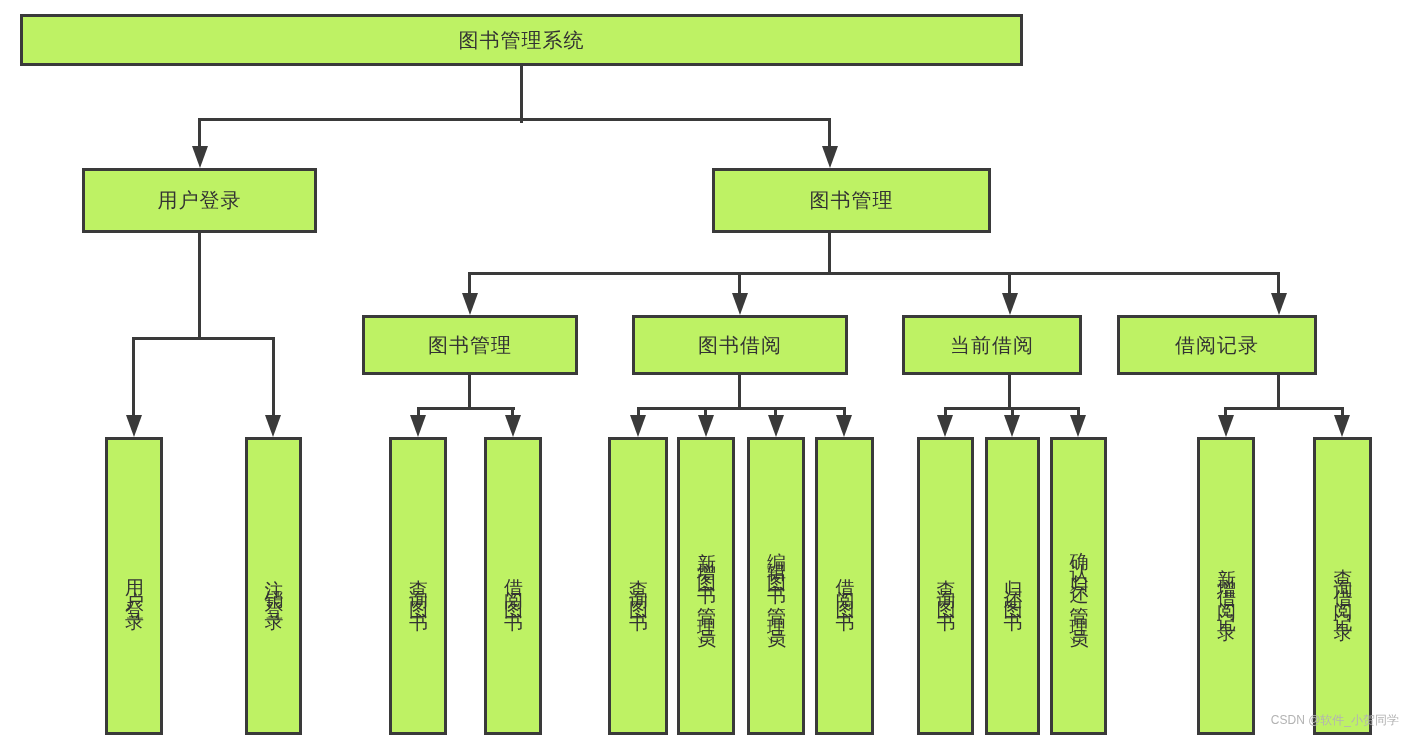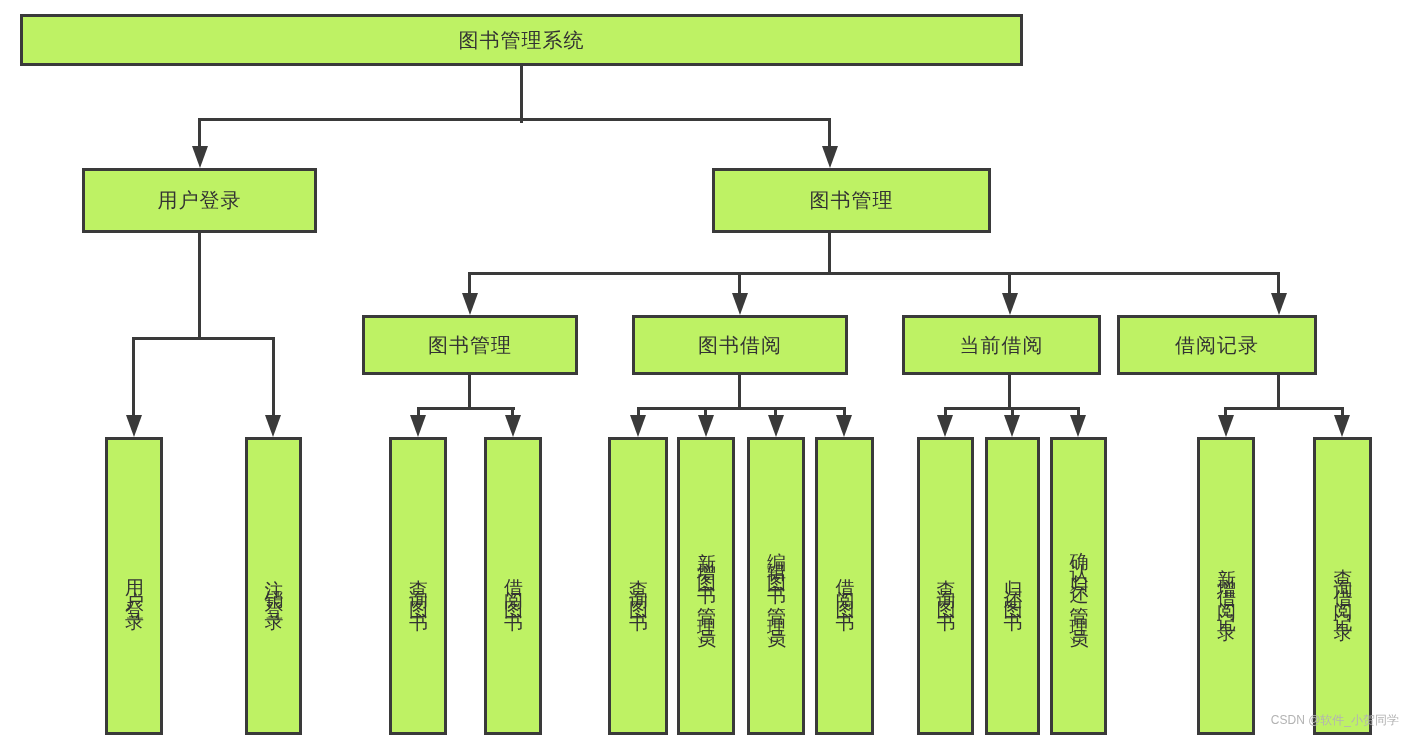--- a/index.html
+++ b/index.html
@@ -88,21 +88,21 @@
   <div class="arrow" style="left:1002px;top:293px"></div>
   <div class="line" style="left:1277px;top:272px;width:3px;height:25px"></div>
   <div class="arrow" style="left:1271px;top:293px"></div>
 
   <div class="box" style="left:362px;top:315px;width:216px;height:60px">
     <span class="hl">图书管理</span>
   </div>
   <div class="box" style="left:632px;top:315px;width:216px;height:60px">
     <span class="hl">图书借阅</span>
   </div>
-  <div class="box" style="left:902px;top:315px;width:199px;height:60px">
+  <div class="box" style="left:902px;top:315px;width:180px;height:60px">
     <span class="hl">当前借阅</span>
   </div>
   <div class="box" style="left:1117px;top:315px;width:200px;height:60px">
     <span class="hl">借阅记录</span>
   </div>
 
   <div class="line" style="left:468px;top:375px;width:3px;height:35px"></div>
   <div class="line" style="left:417px;top:407px;width:98px;height:3px"></div>
   <div class="line" style="left:417px;top:407px;width:3px;height:12px"></div>
   <div class="arrow" style="left:410px;top:415px"></div>

